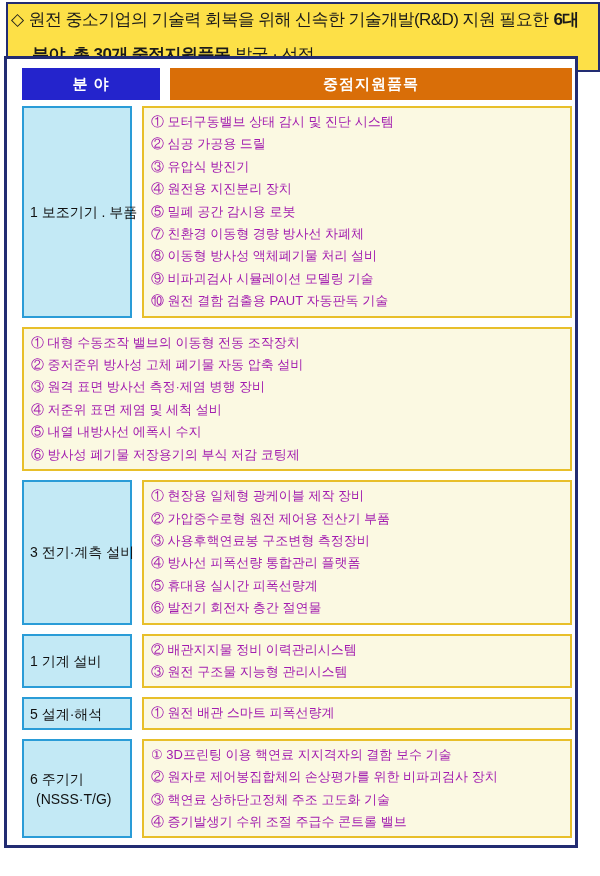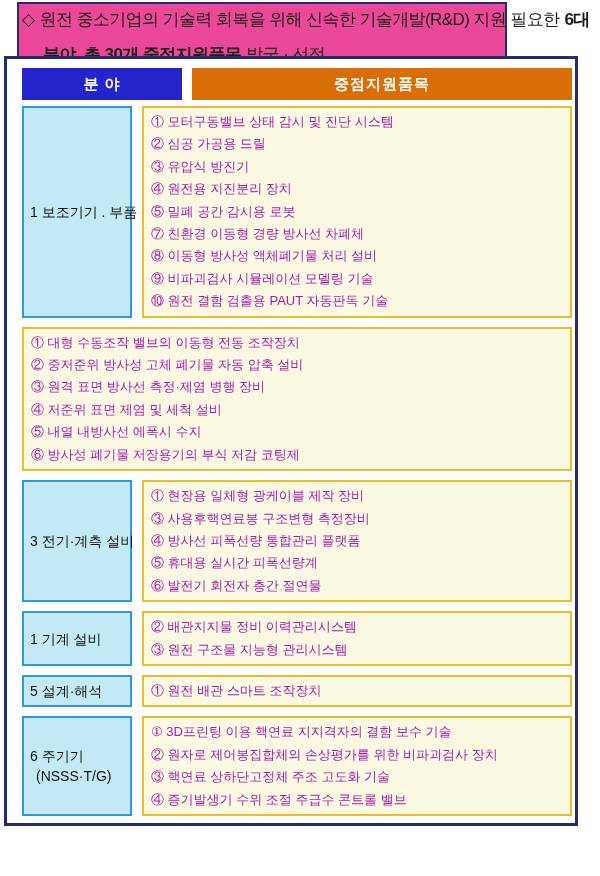--- a/index.html
+++ b/index.html
@@ -3,33 +3,33 @@
 <meta charset="utf-8">
 <style>
   :root{
     --frame-navy:#222C72; --header-blue:#2424CC; --header-orange:#D96E08;
     --field-fill:#C3E9F5; --field-border:#2A9CD7;
     --items-fill:#FBF9E2; --items-border:#E8BF2A; --text:#1A1A1A;
   }
   *{ box-sizing:border-box; margin:0; padding:0; }
   html,body{ width:600px; height:876px; background:#fff;
     font-family:"Liberation Sans", sans-serif; color:var(--text); overflow:hidden; }
-  .title-box{ position:absolute; left:17px; top:2px; width:490px;
-    border:2px solid var(--frame-navy); padding:4px 2px 4px 3px; background:#ec4899; }
+  .title-box{ position:absolute; left:6px; top:2px; width:594px;
+    border:2px solid var(--frame-navy); padding:4px 2px 4px 3px; background:#fde047; }
   .title-line{ font-size:17px; line-height:23px; letter-spacing:-0.6px; white-space:nowrap; }
   .title-line2{ padding-left:21px; margin-top:12px; }
   .b{ font-weight:700; }
   .gap-l{ margin-left:5px; }
   .diamond{ margin-right:5px; font-weight:400; }
   .table-frame{ position:absolute; left:4px; top:56px; width:574px;
     border:3px solid var(--frame-navy); padding:9px 3px 7px 15px; background:#fff; }
   .header-row{ display:flex; gap:10px; height:32px; margin-bottom:6px; }
   .col-head{ display:flex; align-items:center; justify-content:center;
     color:#fff; font-weight:700; font-size:15px; letter-spacing:1px; }
-  .field-head{ width:160px; background:var(--header-blue); }
+  .field-head{ width:138px; background:var(--header-blue); }
   .items-head{ flex:1; background:var(--header-orange); }
   .row{ display:flex; gap:10px; margin-bottom:9px; }
   .row:last-child{ margin-bottom:0; }
   .field-box{ width:110px; background:var(--field-fill);
     border:2px solid var(--field-border); display:flex; flex-direction:column;
     justify-content:center; padding-left:6px; }
   .field-line{ font-size:14px; line-height:20px; color:#111; white-space:nowrap; }
   .field-line.indent{ padding-left:6px; }
   .items-box{ flex:1; background:var(--items-fill);
     border:2px solid var(--items-border); padding:3px 4px 3px 7px; }
@@ -78,41 +78,42 @@
           <div class="item-line">⑤ 내열 내방사선 에폭시 수지</div>
           <div class="item-line">⑥ 방사성 폐기물 저장용기의 부식 저감 코팅제</div>
         </div>
       </div>
       <div class="row">
         <div class="field-box">
           <div class="field-line">3 전기·계측 설비</div>
         </div>
         <div class="items-box">
           <div class="item-line">① 현장용 일체형 광케이블 제작 장비</div>
+          <div class="item-line">② 가압중수로형 원전 제어용 전산기 부품</div>
           <div class="item-line">③ 사용후핵연료봉 구조변형 측정장비</div>
           <div class="item-line">④ 방사선 피폭선량 통합관리 플랫폼</div>
           <div class="item-line">⑤ 휴대용 실시간 피폭선량계</div>
           <div class="item-line">⑥ 발전기 회전자 층간 절연물</div>
         </div>
       </div>
       <div class="row">
         <div class="field-box">
           <div class="field-line">1 기계 설비</div>
         </div>
         <div class="items-box">
           <div class="item-line">② 배관지지물 정비 이력관리시스템</div>
           <div class="item-line">③ 원전 구조물 지능형 관리시스템</div>
         </div>
       </div>
       <div class="row">
         <div class="field-box">
           <div class="field-line">5 설계·해석</div>
         </div>
         <div class="items-box">
-          <div class="item-line">① 원전 배관 스마트 조작장치</div>
+          <div class="item-line">① 원전 배관 스마트 피폭선량계</div>
         </div>
       </div>
       <div class="row">
         <div class="field-box">
           <div class="field-line">6 주기기</div>
           <div class="field-line indent">(NSSS·T/G)</div>
         </div>
         <div class="items-box">
           <div class="item-line">① 3D프린팅 이용 핵연료 지지격자의 결함 보수 기술</div>
           <div class="item-line">② 원자로 제어봉집합체의 손상평가를 위한 비파괴검사 장치</div>

